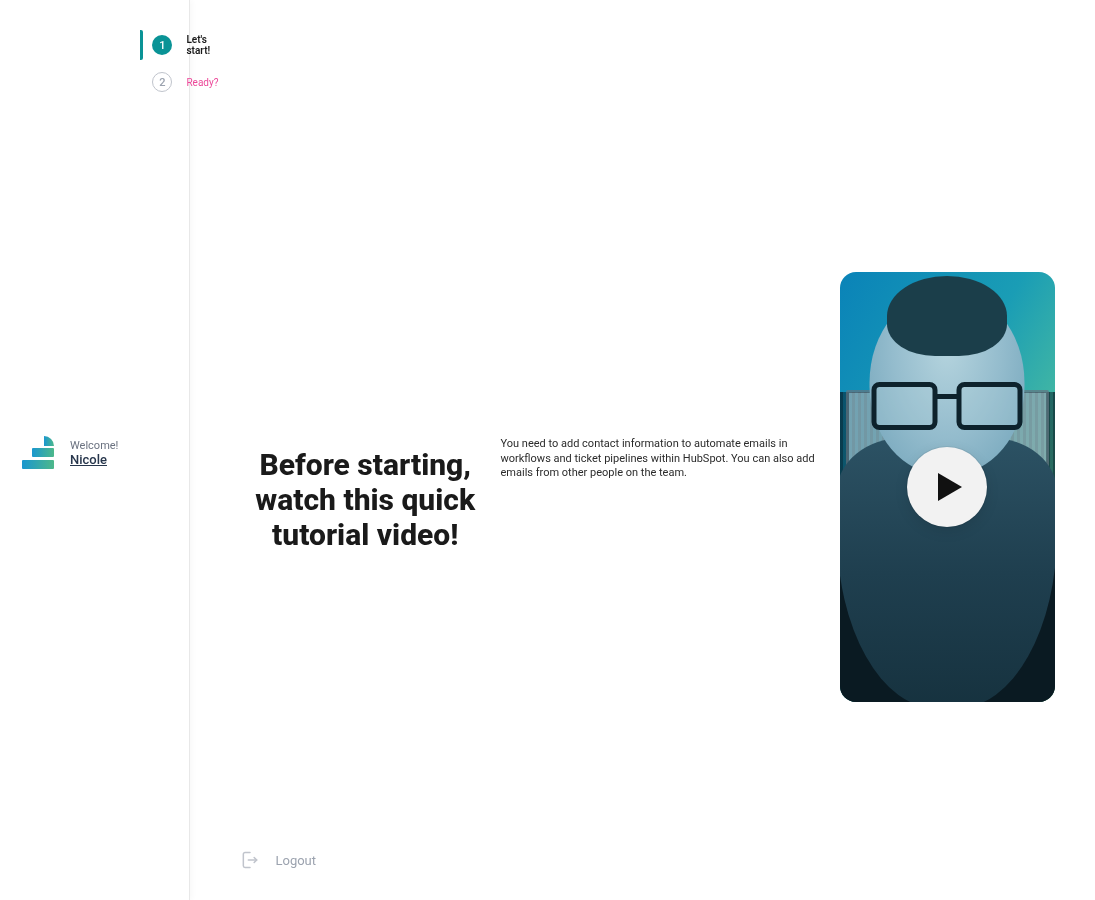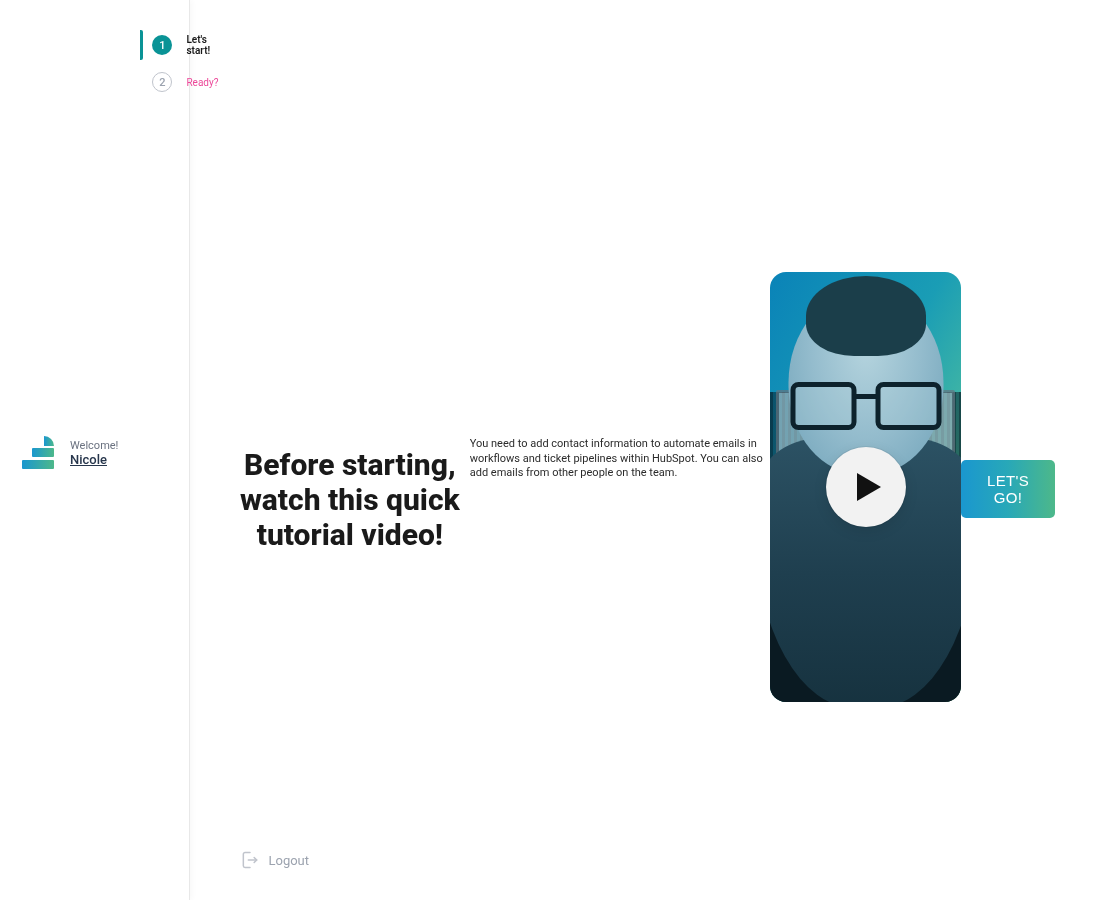--- a/index.html
+++ b/index.html
@@ -99,21 +99,21 @@
       font-weight: 600;
     }
     .step.inactive .step-label {
       color: #ec4899;
       font-weight: 400;
     }
     .logout {
       margin-top: auto;
       display: flex;
       align-items: center;
-      gap: 8px;
+      gap: 15px;
       padding: 18px 22px 30px 22px;
       color: #9ca3af;
       font-size: 13px;
       cursor: pointer;
     }
     .logout-icon {
       width: 20px;
       height: 20px;
       display: flex;
       align-items: center;
@@ -360,14 +360,13 @@
         <div class="bridge"></div>
       </div>
     </div>
     <div class="play-btn">
       <svg class="play-triangle" width="28" height="32" viewBox="0 0 28 32">
         <path d="M2 2 L26 16 L2 30 Z" fill="#111"></path>
       </svg>
     </div>
   </div>
 
-  <button class="cta-btn">LET'S GO!</button>
 </main>
 
 </body></html>

